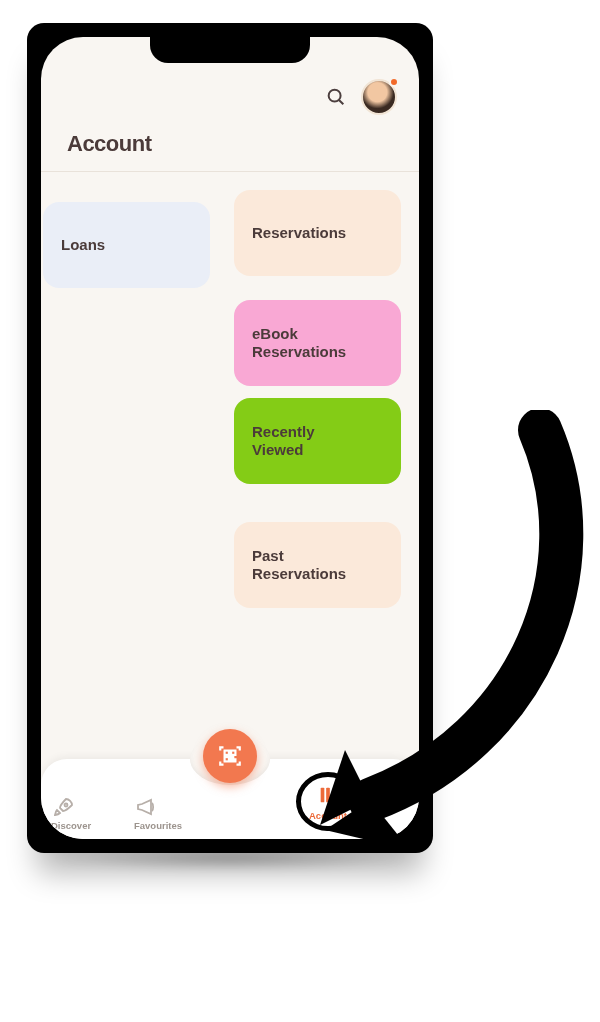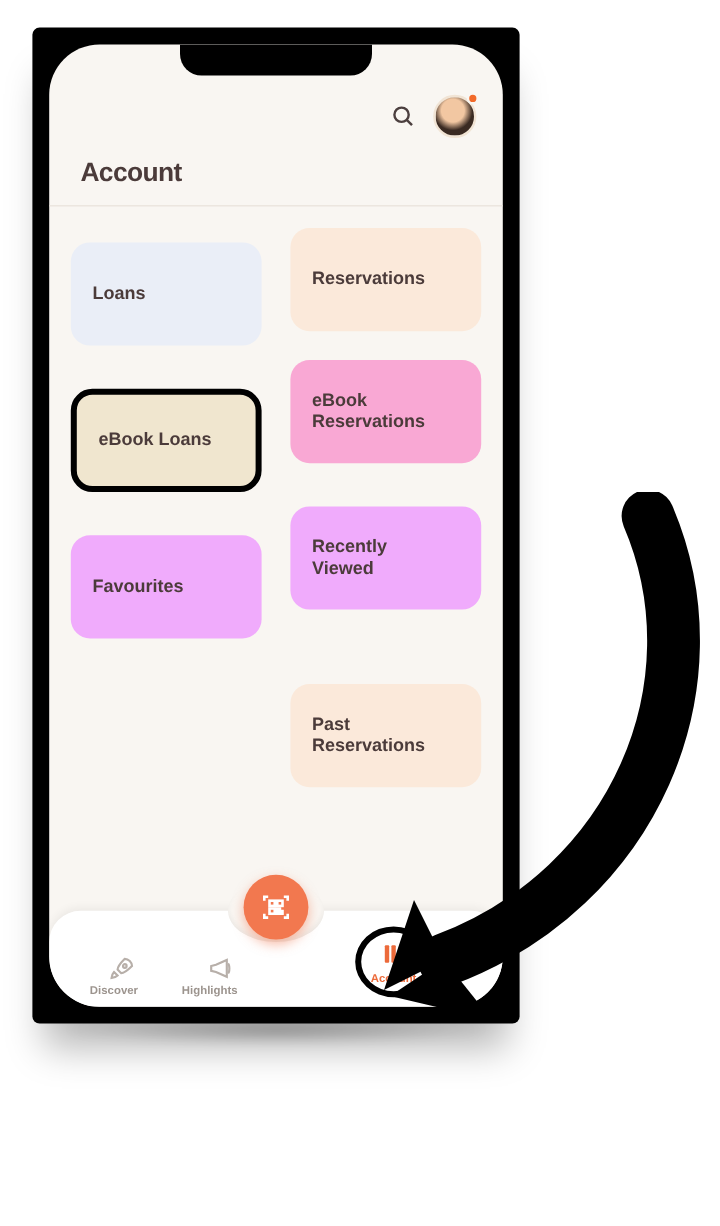--- a/index.html
+++ b/index.html
@@ -9,21 +9,21 @@
     height: 1022px;
     background: #fff;
     position: relative;
   }
   .phone-frame {
     position: absolute;
     left: 27px;
     top: 23px;
     width: 406px;
     height: 830px;
-    border-radius: 6px;
+    border-radius: 17px;
     background: #000;
     box-shadow: 0 30px 30px -10px rgba(0,0,0,0.28);
     padding: 14px;
   }
   .phone-screen {
     width: 100%;
     height: 100%;
     border-radius: 42px;
     background: #f9f6f2;
     overflow: hidden;
@@ -86,21 +86,21 @@
     font-weight: 800;
     color: #4b3b3a;
     letter-spacing: -0.5px;
   }
   .divider {
     height: 1px;
     background: #e9e2da;
   }
   .cards {
     flex: 1;
-    padding: 30px 18px 0 18px;
+    padding: 30px 18px 0 2px;
     display: grid;
     grid-template-columns: 1fr 1fr;
     grid-auto-rows: min-content;
     column-gap: 14px;
     row-gap: 18px;
     align-content: start;
     gap: 24px;
   }
   .card {
     border-radius: 16px;
@@ -109,21 +109,21 @@
     align-items: center;
     padding: 0 18px;
     font-weight: 800;
     font-size: 15px;
     color: #4b3b3a;
     line-height: 1.2;
   }
   .card.blue   { background: #eaeef7; }
   .card.cream  { background: #f9a8d4; }
   .card.orange { background: #fbe9da; }
-  .card.lilac  { background: #f0abfc; }
+  .card.lilac  { background: #84cc16; }
 
   .col-left  { grid-column: 1; }
   .col-right { grid-column: 2; }
 
   .card-highlighted {
     background: #f0e6cf;
     border: 5px solid #000;
     border-radius: 18px;
   }
 
@@ -162,21 +162,21 @@
     background: #f2784f;
     display: flex;
     align-items: center;
     justify-content: center;
     color: #fff;
     box-shadow: 0 4px 10px rgba(242,120,79,0.5);
   }
   .nav-item {
     display: flex;
     flex-direction: column;
-    align-items: flex-end;
+    align-items: flex-start;
     gap: 0;
     width: 64px;
   }
   .nav-item .nav-icon {
     width: 26px;
     height: 26px;
     color: #b7afa9;
     display:flex;align-items:center;justify-content:center;
   }
   .nav-item .nav-label {
@@ -255,30 +255,24 @@
       </div>
 
       <div class="card blue col-left" style="grid-row:1; ">
         <span>Loans</span>
       </div>
 
       <div class="card cream col-right" style="grid-row:2; margin-top:-12px;">
         <span style="white-space:pre-line;">eBook
 Reservations</span>
       </div>
-      <div class="card card-highlighted col-left" style="grid-row:2; margin-top:12px;">
-        <span>eBook Loans</span>
-      </div>
 
       <div class="card lilac col-right" style="grid-row:3; margin-top:-12px;">
         <span style="white-space:pre-line;">Recently
 Viewed</span>
-      </div>
-      <div class="card lilac col-left" style="grid-row:3; margin-top:12px;">
-        <span>Favourites</span>
       </div>
 
       <div class="card orange col-right" style="grid-row:4; margin-top:14px;">
         <span style="white-space:pre-line;">Past
 Reservations</span>
       </div>
     </div>
 
     <div class="bottom-nav">
       <div class="bottom-notch-cut"></div>
@@ -303,21 +297,21 @@
         <div class="nav-label">Discover</div>
       </div>
 
       <div class="nav-item">
         <div class="nav-icon">
           <svg width="24" height="24" viewBox="0 0 24 24" fill="none" stroke="currentColor" stroke-width="1.8">
             <path d="M3 10v4l4 1 9 4V5l-9 4-4 1z"></path>
             <path d="M17 8c1.5 1 1.5 7 0 8"></path>
           </svg>
         </div>
-        <div class="nav-label">Highlights</div>
+        <div class="nav-label">Favourites</div>
       </div>
 
       <div class="nav-spacer"></div>
 
       <div class="nav-highlighted">
         <div class="nav-highlighted-inner nav-item active" style="width:44px;">
           <div class="nav-icon">
             <svg width="22" height="22" viewBox="0 0 24 24" fill="currentColor">
               <rect x="4" y="4" width="4" height="16" rx="1"></rect>
               <rect x="10" y="4" width="4" height="16" rx="1"></rect>

